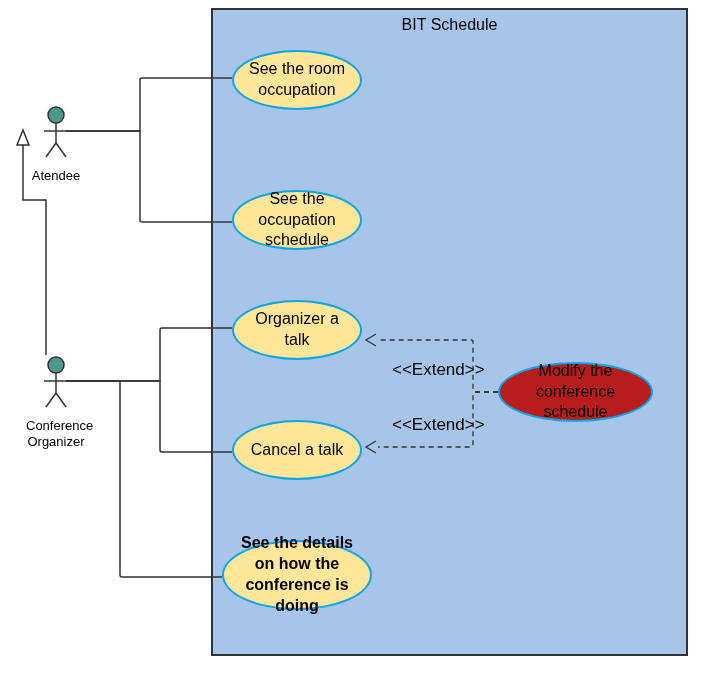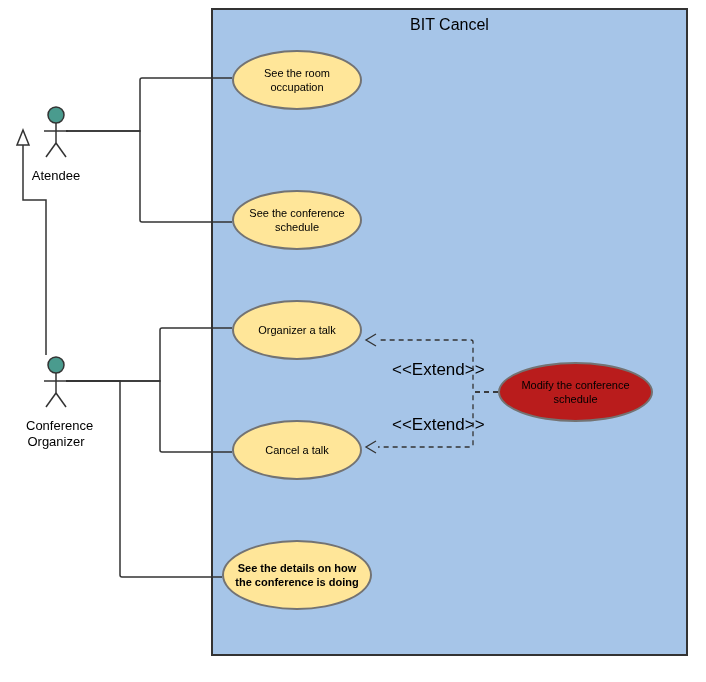--- a/index.html
+++ b/index.html
@@ -25,27 +25,27 @@
     }
     
     .actor-label {
       font-size: 13px;
       margin-top: 4px;
       line-height: 1.2;
     }
     
     .use-case {
       position: absolute;
-      border: 2px solid #737373;
+      border: 2px solid #0ea5e9;
       border-radius: 50%;
       display: flex;
       align-items: center;
       justify-content: center;
       text-align: center;
-      font-size: 11px;
+      font-size: 16px;
       line-height: 1.3;
       padding: 0 10px;
     }
     
     .yellow-case {
       background: #ffe699;
     }
     
     .purple-case {
       background: #b91c1c;
@@ -53,21 +53,21 @@
     
     .extend-label {
       position: absolute;
       font-size: 17px;
     }
   </style>
 </head>
 <body>
 
 <div class="system-box" style="left: 211px; top: 8px; width: 477px; height: 648px;">
-  <div class="system-title">BIT Cancel</div>
+  <div class="system-title">BIT Schedule</div>
 </div>
 
 <div class="actor" style="left: 26px; top: 105px;">
   <svg width="40" height="55" viewBox="0 0 40 55">
     <circle cx="20" cy="10" r="8" fill="#4a9b8e" stroke="#333" stroke-width="1.5"></circle>
     <line x1="20" y1="18" x2="20" y2="38" stroke="#333" stroke-width="1.5"></line>
     <line x1="8" y1="26" x2="32" y2="26" stroke="#333" stroke-width="1.5"></line>
     <line x1="20" y1="38" x2="10" y2="52" stroke="#333" stroke-width="1.5"></line>
     <line x1="20" y1="38" x2="30" y2="52" stroke="#333" stroke-width="1.5"></line>
   </svg>
@@ -81,21 +81,21 @@
     <line x1="8" y1="26" x2="32" y2="26" stroke="#333" stroke-width="1.5"></line>
     <line x1="20" y1="38" x2="10" y2="52" stroke="#333" stroke-width="1.5"></line>
     <line x1="20" y1="38" x2="30" y2="52" stroke="#333" stroke-width="1.5"></line>
   </svg>
   <div class="actor-label" style="white-space: pre-line;">Conference
 Organizer</div>
 </div>
 
 <div class="use-case yellow-case" style="left: 232px; top: 50px; width: 130px; height: 60px;">See the room occupation</div>
 
-<div class="use-case yellow-case" style="left: 232px; top: 190px; width: 130px; height: 60px;">See the conference schedule</div>
+<div class="use-case yellow-case" style="left: 232px; top: 190px; width: 130px; height: 60px;">See the occupation schedule</div>
 
 <div class="use-case yellow-case" style="left: 232px; top: 300px; width: 130px; height: 60px;">Organizer a talk</div>
 
 <div class="use-case yellow-case" style="left: 232px; top: 420px; width: 130px; height: 60px;">Cancel a talk</div>
 
 <div class="use-case yellow-case" style="left: 222px; top: 540px; width: 150px; height: 70px; font-weight: bold;">See the details on how the conference is doing</div>
 
 <div class="use-case purple-case" style="left: 498px; top: 362px; width: 155px; height: 60px;">Modify the conference schedule</div>
 
 <div class="extend-label" style="left: 392px; top: 360px;">&lt;&lt;Extend&gt;&gt;</div>

